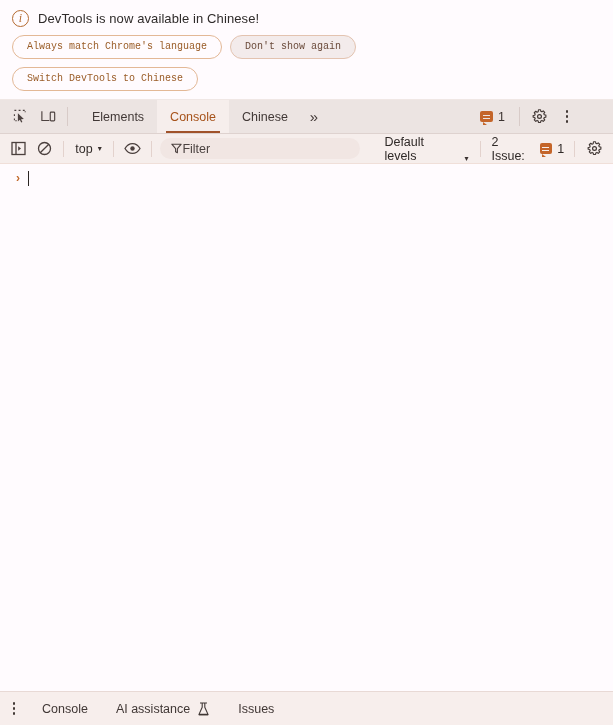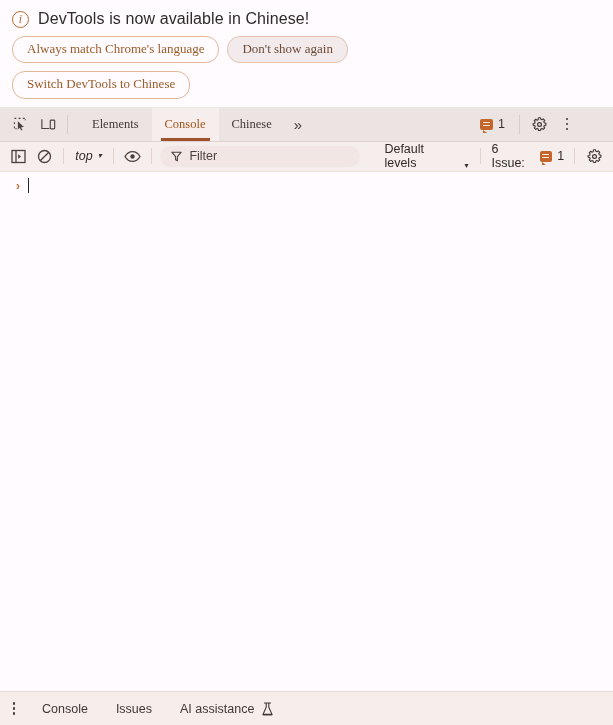--- a/index.html
+++ b/index.html
@@ -38,37 +38,37 @@
     border-radius: 50%;
     display: flex; align-items: center; justify-content: center;
     color: #b46a30;
     font-family: "Liberation Serif", serif;
     font-size: 12px;
     font-style: italic;
     line-height: 1;
     padding-bottom: 1px;
   }
   .banner-text {
-    font-size: 16px;
+    font-size: 13px;
     color: #2f2b2a;
     letter-spacing: .1px;
   }
   .banner-buttons {
     display: flex;
     flex-wrap: wrap;
     gap: 8px;
     max-width: 500px;
   }
   .pill {
     border: 1px solid #e3b896;
     border-radius: 13px;
     background: transparent;
     color: #9a5c27;
-    font-family: Liberation Serif, serif;
-    font-size: 13px;
+    font-family: Liberation Mono, monospace;
+    font-size: 10px;
     padding: 5px 14px 6px 14px;
     cursor: pointer;
     line-height: 1.1;
     white-space: nowrap;
   }
   .pill.filled {
     background: #f3ebeb;
     border-color: #e3c3b0;
     color: #6a4a3a;
   }
@@ -122,21 +122,20 @@
     align-items: stretch;
     margin-left: 6px;
   }
   .tab {
     padding: 0 13px;
     display: flex; align-items: center;
     font-size: 12.5px;
     color: #413836;
     cursor: pointer;
     position: relative;
-    font-family: Liberation Serif, serif;
   }
   .tab.active {
     background: #f6eeec;
     color: #a6521a;
   }
   .tab.active::after {
     content: "";
     position: absolute;
     left: 9px; right: 9px; bottom: 0;
     height: 2.5px;
@@ -220,30 +219,28 @@
   .fb-sep {
     width: 1px; height: 16px;
     background: #e3d2cd;
     margin: 0 6px;
   }
   .ctx-select {
     display: flex; align-items: center; gap: 5px;
     font-size: 12.5px; color: #332c2a;
     padding: 2px 5px;
     cursor: pointer;
-    font-style: italic;
   }
   .caret { font-size: 8px; color: #3a3230; line-height: 1; }
   .filter-input {
     flex: 0 0 200px;
     height: 21px;
     background: #f1e6e3;
     border-radius: 11px;
     display: flex; align-items: center;
-    gap: 7px;
     padding: 0 11px;
     margin-left: 2px;
     cursor: text;
   }
   .filter-ph { font-size: 12.5px; color: #4b4240; }
   .levels {
     display: flex; align-items: flex-end; gap: 6px;
     font-size: 12.5px; color: #2f2927;
     padding: 2px 6px; cursor: pointer;
     margin-left: 18px;
@@ -430,21 +427,21 @@
         <path d="M0.8 1.2h9.4L6.4 5.7v4.1L4.6 8.7V5.7z" fill="none" stroke="#4b403e" stroke-width="1.1" stroke-linejoin="round"></path>
       </svg>
       <span class="filter-ph">Filter</span>
     </div>
     <div class="levels">
       <span>Default levels</span>
       <span class="caret">▾</span>
     </div>
     <div class="fb-sep"></div>
     <div class="issue-count">
-      <span>6 Issue:</span>
+      <span>2 Issue:</span>
       <span class="msg-icon"></span>
       <span>1</span>
     </div>
     <div class="fb-sep"></div>
     <div class="fb-icon">
       <svg class="gear" viewBox="0 0 16 16">
         <path d="M8 5.3a2.7 2.7 0 1 0 0 5.4 2.7 2.7 0 0 0 0-5.4zm0 1.3a1.4 1.4 0 1 1 0 2.8 1.4 1.4 0 0 1 0-2.8z" fill="#423835"></path>
         <path d="M6.9 0.8h2.2l.3 1.7 1.2.5 1.4-1 1.6 1.6-1 1.4.5 1.2 1.7.3v2.2l-1.7.3-.5 1.2 1 1.4-1.6 1.6-1.4-1-1.2.5-.3 1.7H6.9l-.3-1.7-1.2-.5-1.4 1-1.6-1.6 1-1.4-.5-1.2-1.7-.3V6.9l1.7-.3.5-1.2-1-1.4 1.6-1.6 1.4 1 1.2-.5z" fill="none" stroke="#423835" stroke-width="1.2" stroke-linejoin="round"></path>
       </svg>
     </div>
@@ -462,29 +459,29 @@
       <span class="kebab">
           <span></span>
           <span></span>
           <span></span>
         </span>
     </div>
     <div class="dtab">
       <span>Console</span>
     </div>
     <div class="dtab">
-      <span>Issues</span>
-    </div>
-    <div class="dtab">
       <span>AI assistance</span>
       <svg class="flask" viewBox="0 0 13 14">
         <path d="M3 1h7M5.2 1v4.2L2 12.4h9L7.8 5.2V1" fill="none" stroke="#403735" stroke-width="1.1" stroke-linejoin="round"></path>
         <line x1="1.8" y1="12.9" x2="11.2" y2="12.9" stroke="#403735" stroke-width="1.1"></line>
       </svg>
     </div>
+    <div class="dtab">
+      <span>Issues</span>
+    </div>
     <div class="drawer-right">
       <div class="drawer-close">
         <span class="xglyph"></span>
       </div>
     </div>
   </div>
 
 </div>
 
 </body></html>

